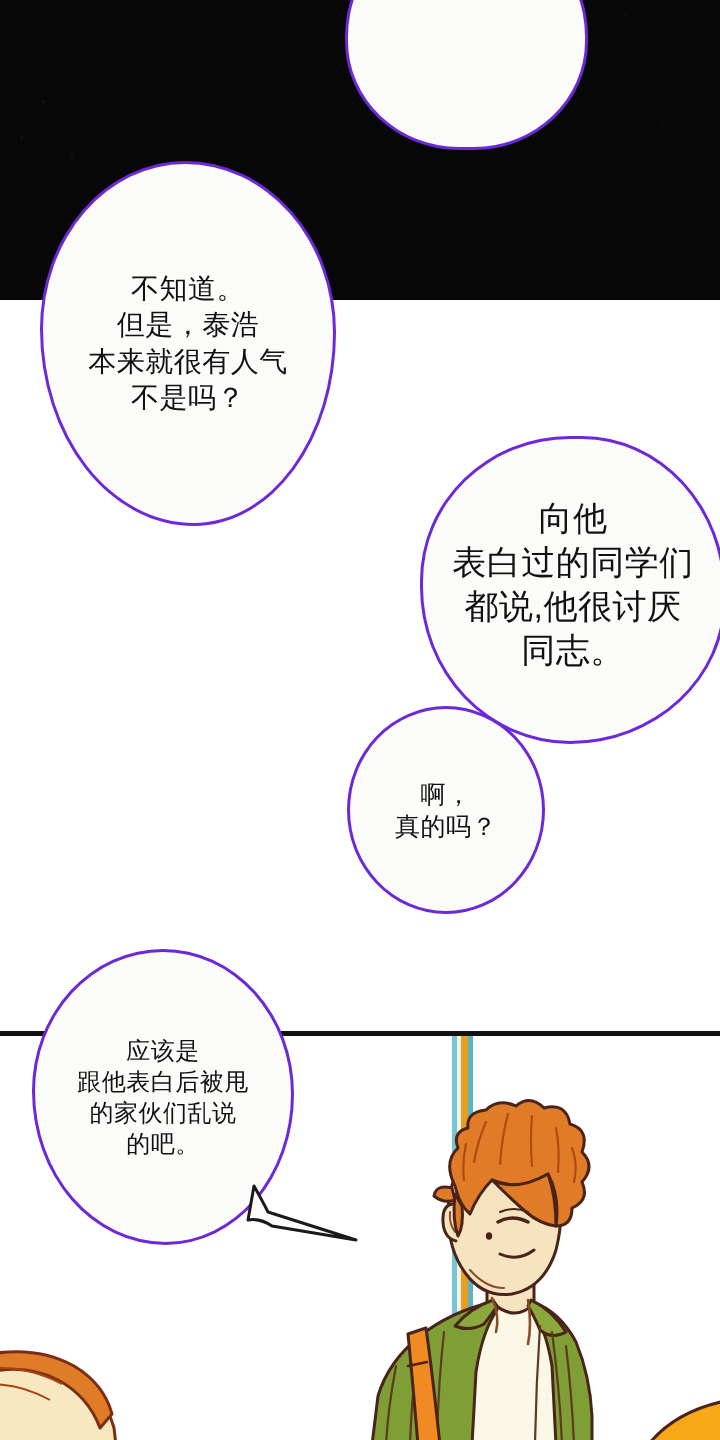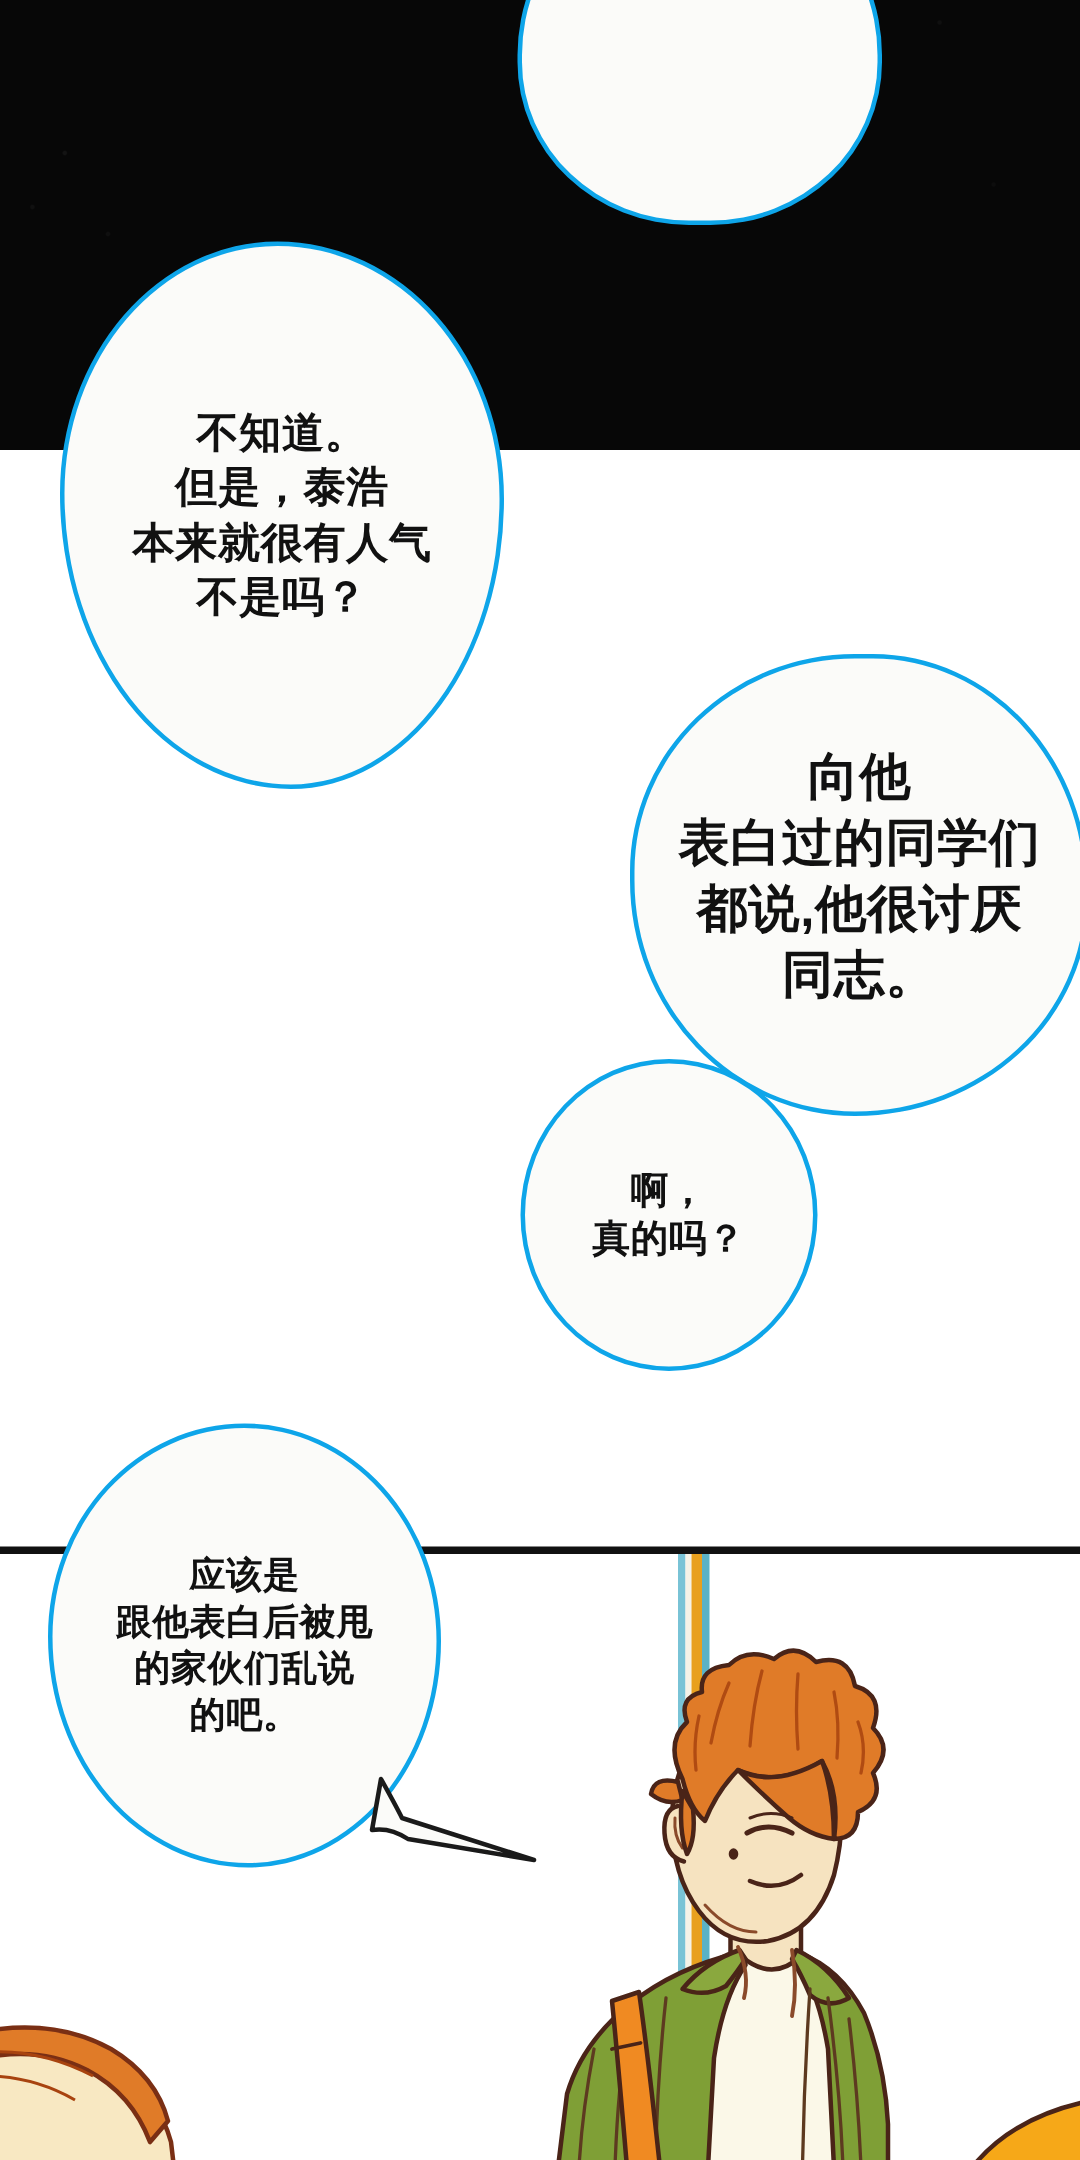--- a/index.html
+++ b/index.html
@@ -51,29 +51,29 @@
     top: 1031px;
     height: 409px;
     background: #ffffff;
     border-top: 5px solid #111111;
   }
 
   
   .bubble {
     position: absolute;
     background: #fbfbf9;
-    border: 3px solid #0ea5e9;
+    border: 3px solid #6d28d9;
     box-sizing: border-box;
     display: flex;
     align-items: center;
     justify-content: center;
     text-align: center;
     color: #111111;
     line-height: 1.30;
-    font-weight: 700;
+    font-weight: 400;
     letter-spacing: .5px;
     white-space: pre-line;
   }
 
   #bubble-1 {
     left: 345px; top: -86px;
     width: 243px; height: 236px;
     border-radius: 50% 50% 47% 47% / 52% 52% 46% 46%;
     font-size: 27px;
     padding: 0 14px 0 14px;

